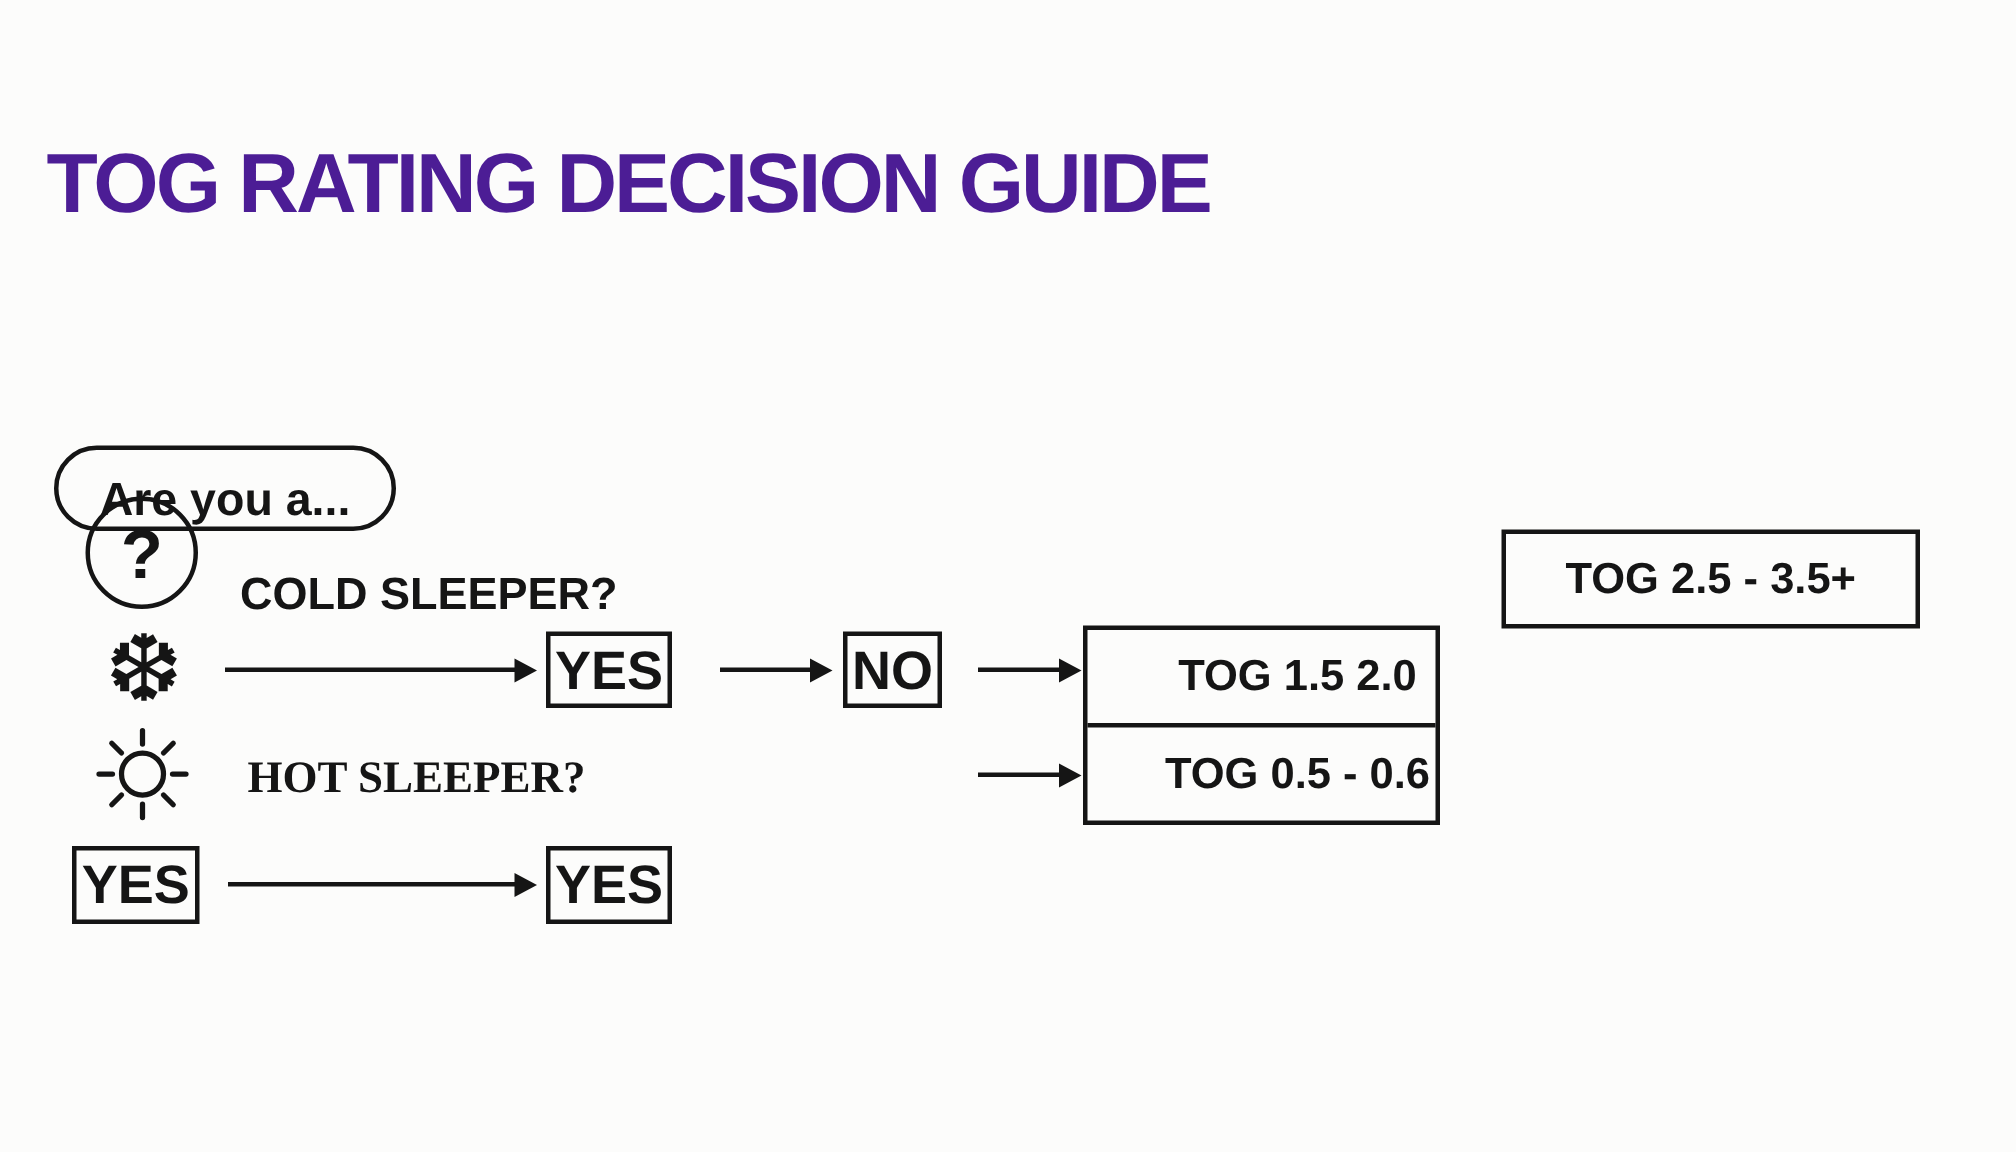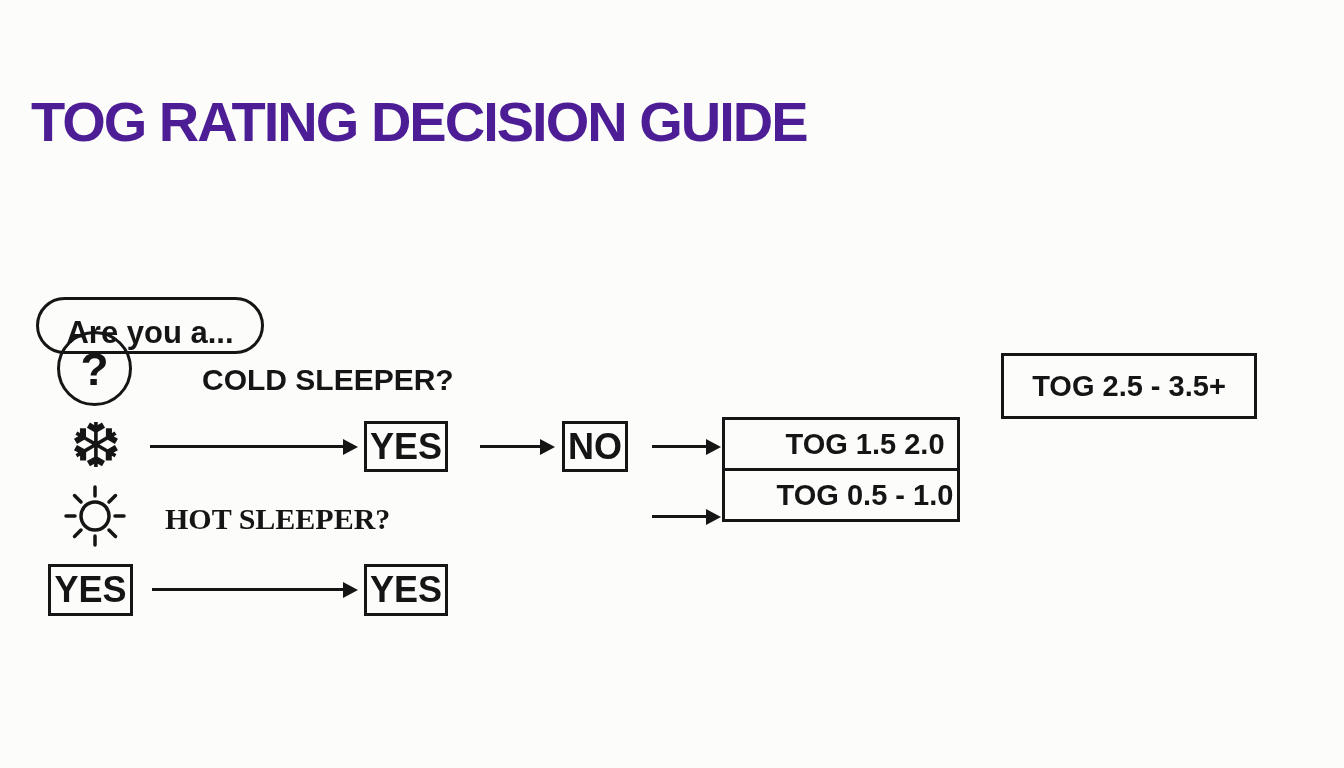--- a/index.html
+++ b/index.html
@@ -82,21 +82,21 @@
   }
   .tog-stack {
     position: absolute;
     left: 722px;
     top: 417px;
     width: 238px;
     border: 3.5px solid #151515;
     box-sizing: border-box;
   }
   .tog-row {
-    height: 48px;
+    height: 62px;
     display: flex;
     align-items: center;
     justify-content: center;
     font-size: 29px;
     font-weight: 800;
     white-space: nowrap;
     padding-left: 48px;
   }
   .tog-row + .tog-row {
     border-top: 3.5px solid #151515;
@@ -145,37 +145,37 @@
   <h1 class="title">TOG RATING DECISION GUIDE</h1>
 
   <div class="pill">
     <span>Are you a...</span>
   </div>
 
   <div class="qcircle">
     <span>?</span>
   </div>
 
-  <div class="row-label" style="left:160px; top:363px;margin-left:42px;">COLD SLEEPER?</div>
+  <div class="row-label" style="left:160px; top:380px;">COLD SLEEPER?</div>
 
   <div class="snowflake">❆</div>
 
   <div class="arrow" style="left:150px; top:445px; width:195px;"></div>
 
   <div class="box" style="left:364px; top:421px; width:84px; height:51px;">YES</div>
 
   <div class="arrow" style="left:480px; top:445px; width:62px;"></div>
 
   <div class="box" style="left:562px; top:421px; width:66px; height:51px;">NO</div>
 
   <div class="arrow" style="left:652px; top:445px; width:56px;"></div>
 
   <div class="tog-stack">
     <div class="tog-row">TOG 1.5 2.0</div>
-    <div class="tog-row">TOG 0.5 - 1.0</div>
+    <div class="tog-row">TOG 0.5 - 0.6</div>
   </div>
 
   <svg class="sun" width="64" height="64" viewBox="0 0 64 64">
     <circle cx="32" cy="32" r="14" fill="none" stroke="#151515" stroke-width="3.5"></circle>
     <g stroke="#151515" stroke-width="3.5" stroke-linecap="round">
       <line x1="32" y1="3" x2="32" y2="12"></line>
       <line x1="32" y1="52" x2="32" y2="61"></line>
       <line x1="3" y1="32" x2="12" y2="32"></line>
       <line x1="52" y1="32" x2="61" y2="32"></line>
       <line x1="11.5" y1="11.5" x2="18" y2="18"></line>
@@ -188,15 +188,15 @@
   <div class="row-label" style="left:165px; top:502px;font-family:Liberation Serif, serif;">HOT SLEEPER?</div>
 
   <div class="arrow" style="left:652px; top:515px; width:56px;"></div>
 
   <div class="box" style="left:48px; top:564px; width:85px; height:52px;">YES</div>
 
   <div class="arrow" style="left:152px; top:588px; width:193px;"></div>
 
   <div class="box" style="left:364px; top:564px; width:84px; height:52px;">YES</div>
 
-  <div class="box" style="left:1001px; top:353px; width:256px; height:66px; font-size:29px;">TOG 2.5 - 3.5+</div>
+  <div class="box" style="left:1001px; top:353px; width:279px; height:66px; font-size:29px;">TOG 2.5 - 3.5+</div>
 
 </div>
 
 </body></html>

